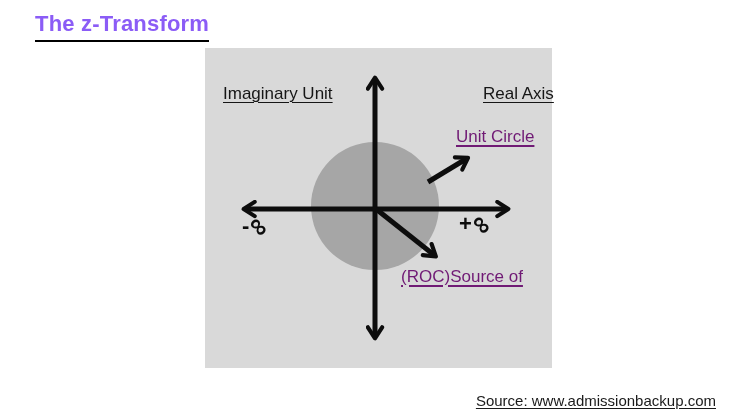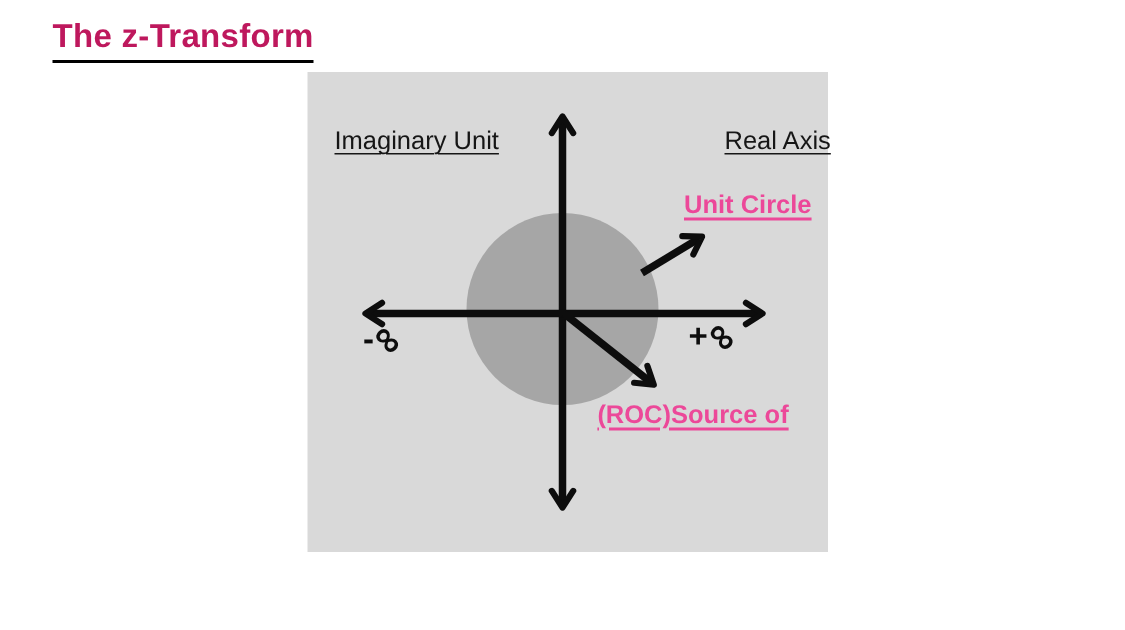--- a/index.html
+++ b/index.html
@@ -15,21 +15,21 @@
     overflow: hidden;
     color: #111111;
   }
   .page-title {
     position: absolute;
     left: 35px;
     top: 11px;
     font-size: 22px;
     font-weight: 700;
     letter-spacing: 0.2px;
-    color: #be185d;
+    color: #8b5cf6;
     border-bottom: 2.5px solid #000000;
     padding-bottom: 3px;
     display: inline-block;
   }
   .panel {
     position: absolute;
     left: 205px;
     top: 48px;
     width: 347px;
     height: 320px;
@@ -40,22 +40,22 @@
   .dlabel {
     position: absolute;
     font-size: 17px;
     color: #161616;
     text-decoration: underline;
     text-underline-offset: 3px;
     text-decoration-thickness: 1.4px;
     white-space: nowrap;
   }
   .dlabel.bold {
-    font-weight: 700;
-    color: #ec4899;
+    font-weight: 400;
+    color: #701a75;
     text-decoration-thickness: 2px;
   }
   .label-imaginary { left: 223px; top: 84px; }
   .label-real      { left: 451px; top: 84px; margin-left: 32px; }
   .label-unitcircle{ left: 456px; top: 127px; }
   .label-roc {
     left: 388px;
     top: 266px;
     width: 148px;
     text-align: center;
@@ -134,14 +134,15 @@
   <div class="inf-group neg-inf">
     <span class="sign">-</span>
     <span class="inf">∞</span>
   </div>
 
   <div class="inf-group pos-inf">
     <span class="sign">+</span>
     <span class="inf">∞</span>
   </div>
 
+  <div class="source-line">Source: www.admissionbackup.com</div>
 
 </div>
 
 </body></html>

